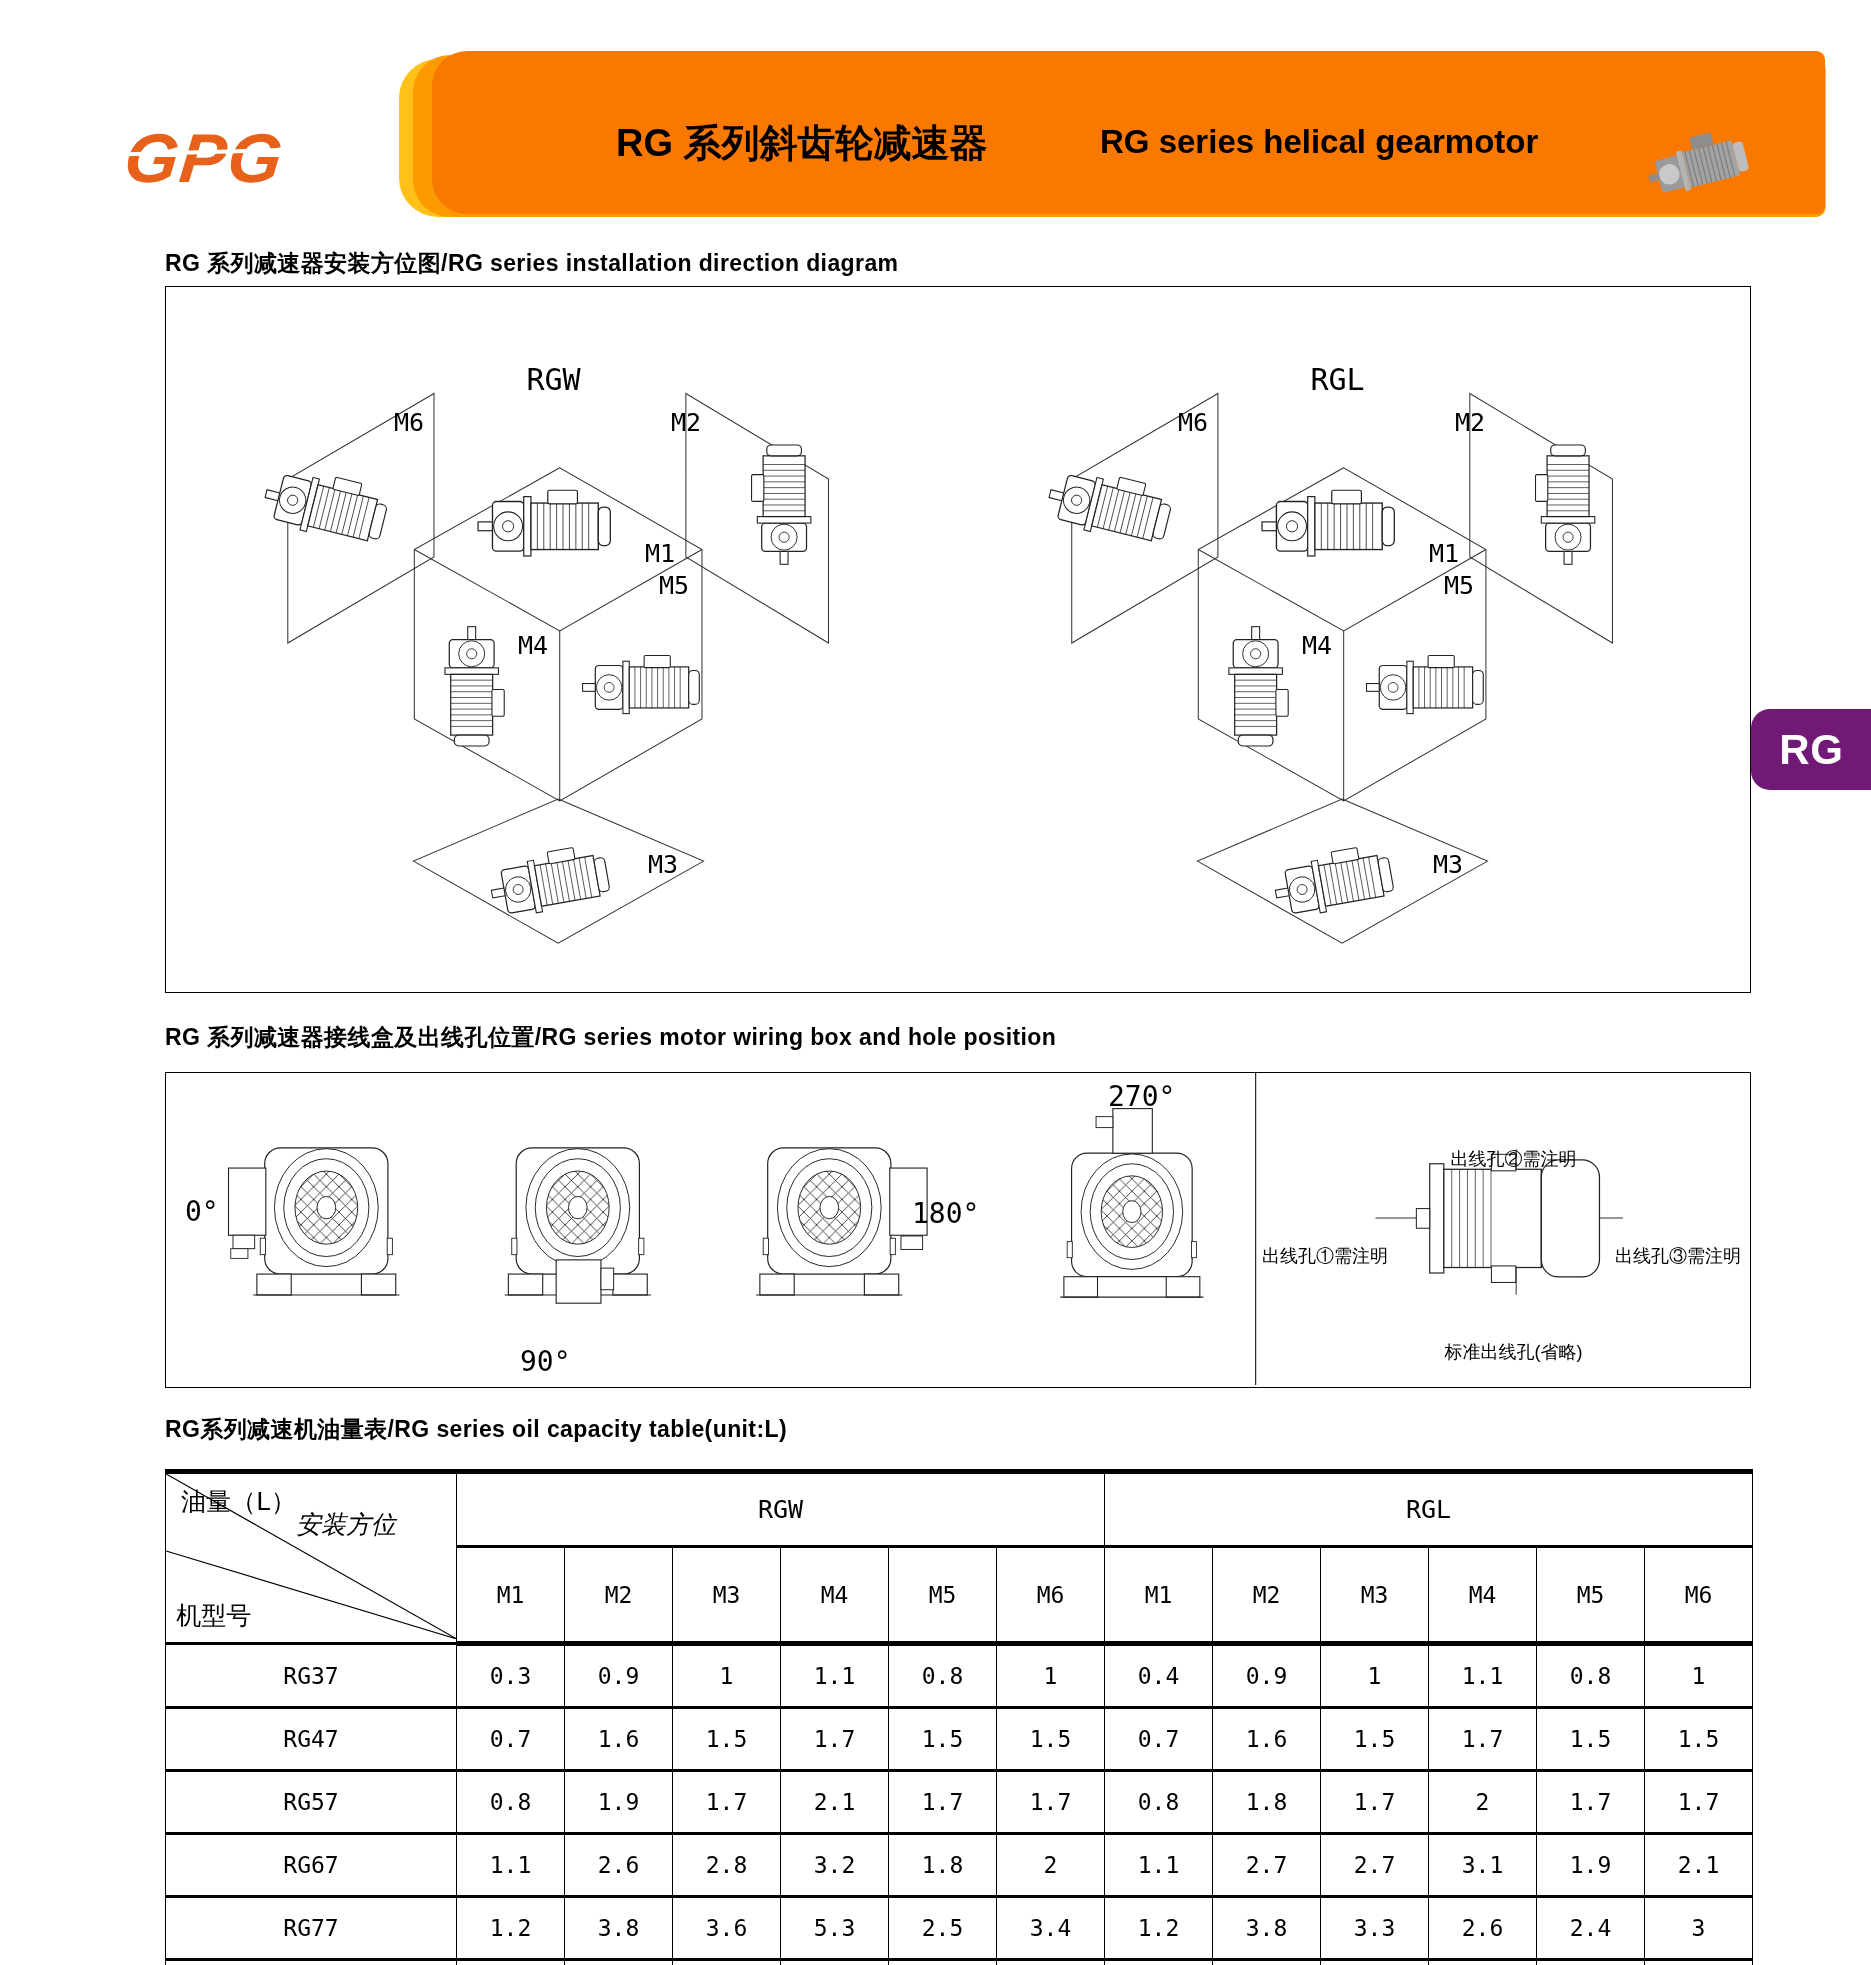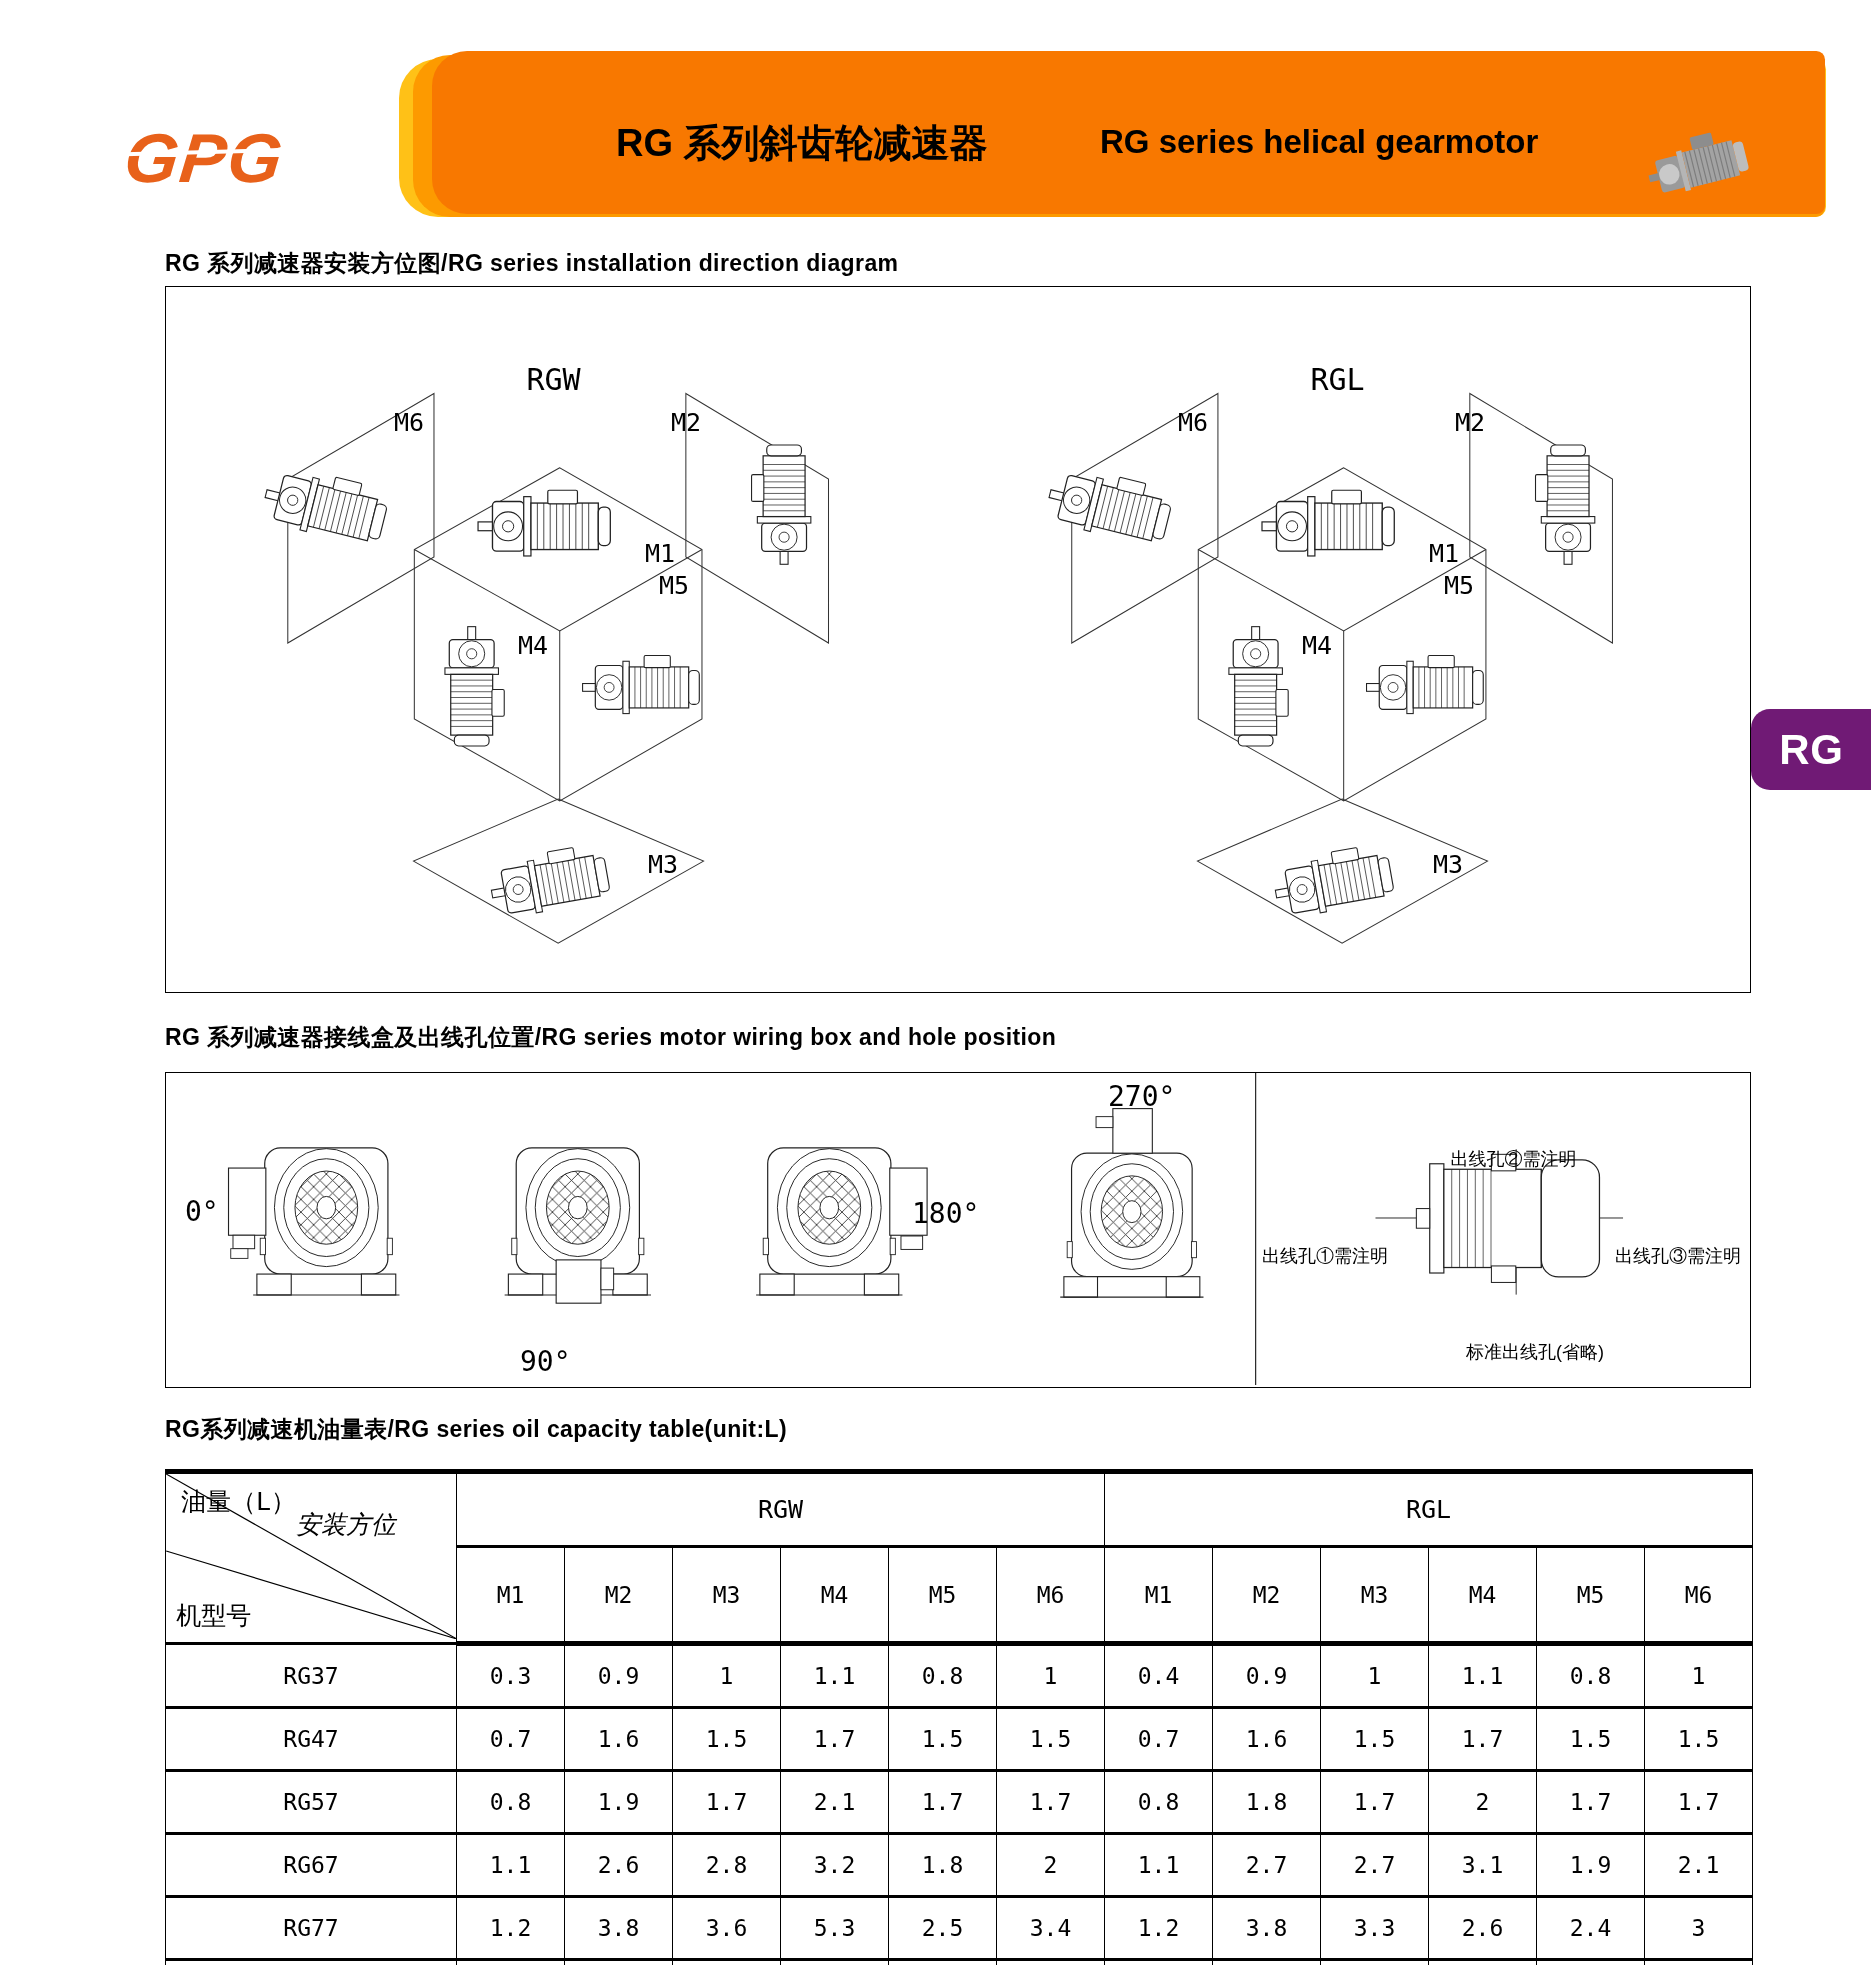--- a/index.html
+++ b/index.html
@@ -215,21 +215,21 @@
 </svg>
 
 <span class="abs cad angle" style="left:185px;top:1195px;">0°</span>
 <span class="abs cad angle" style="left:520px;top:1333px;margin-top:12px;">90°</span>
 <span class="abs cad angle" style="left:912px;top:1197px;">180°</span>
 <span class="abs cad angle" style="left:1108px;top:1080px;">270°</span>
 
 <span class="abs wlbl ctr" style="left:1427px;top:1112px;width:173px;">出线孔②需注明</span>
 <span class="abs wlbl" style="left:1262px;top:1209px;">出线孔①需注明</span>
 <span class="abs wlbl" style="left:1615px;top:1209px;">出线孔③需注明</span>
-<span class="abs wlbl ctr" style="left:1423px;top:1305px;width:181px;text-align:right;">标准出线孔(省略)</span>
+<span class="abs wlbl ctr" style="left:1423px;top:1305px;width:181px;">标准出线孔(省略)</span>
 
 <div class="abs sec-title" style="left:165px;top:1414px;">RG系列减速机油量表/RG series oil capacity table(unit:L)</div>
 
 <table class="abs oil-tbl">
   <colgroup>
     <col style="width:291px;">
     <col span="12" style="width:108px;">
   </colgroup>
   <tbody id="oil-head">
     <tr class="grp">

